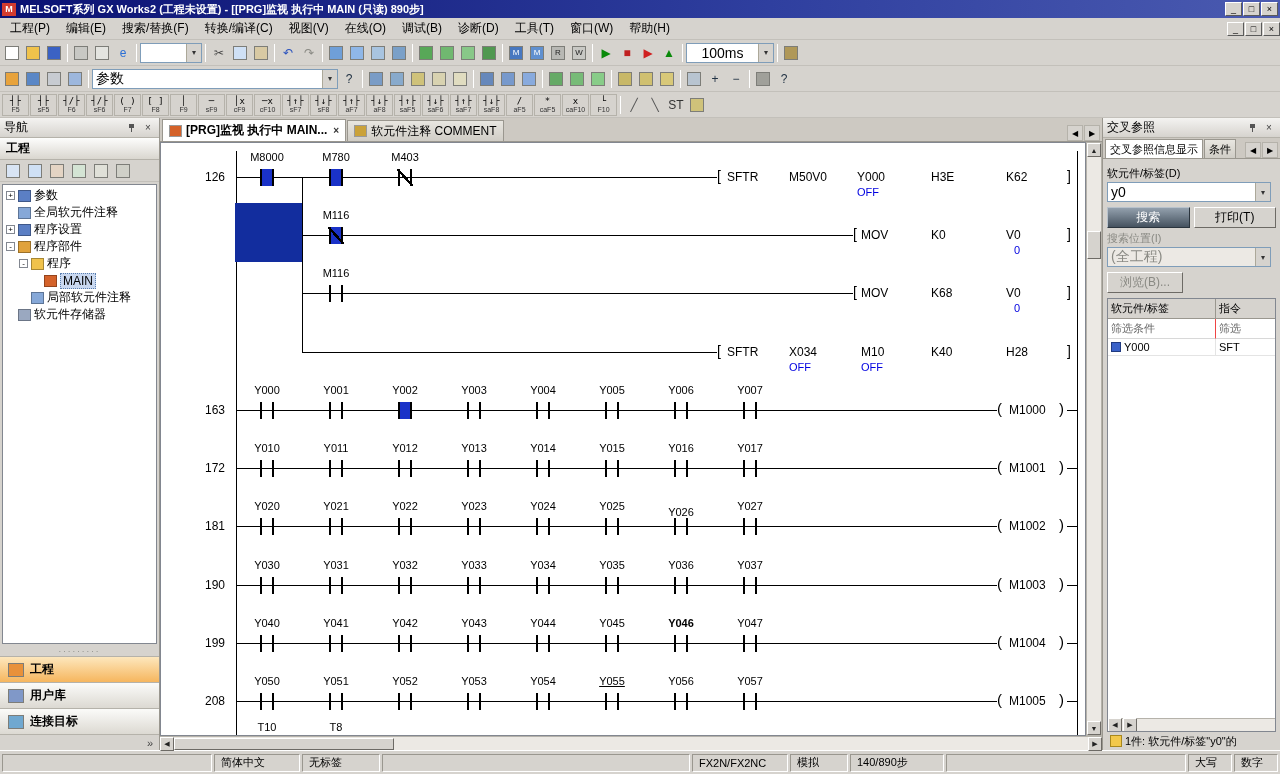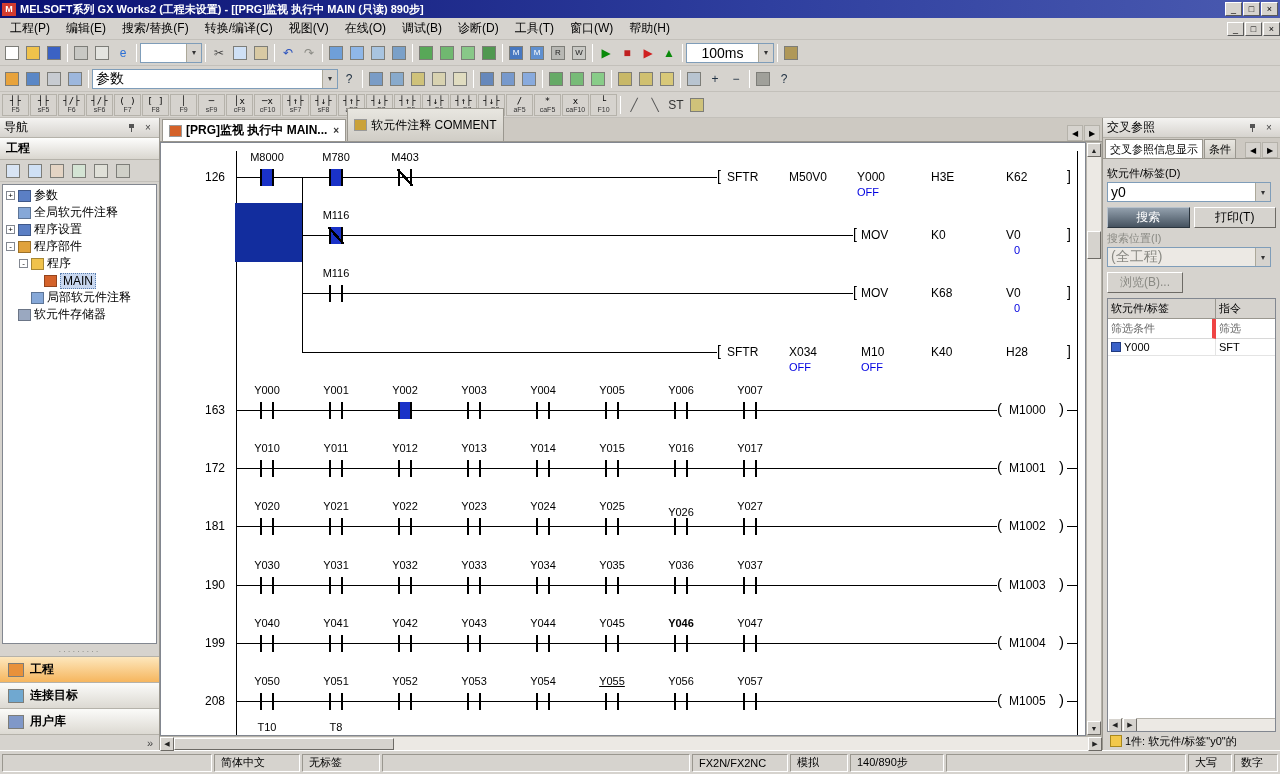--- a/index.html
+++ b/index.html
@@ -39,21 +39,21 @@
 .texps{width:9px;flex:none}
 .ticon{width:13px;height:12px;border:1px solid rgba(0,0,0,.3);flex:none}
 .trow.sel .tlabel{background:#c9d8f0;border:1px dotted #5a7fb0;padding:0 2px}
 .navsep{height:10px;display:flex;align-items:center;justify-content:center;color:#8a8a84;font-size:8px;letter-spacing:2px}
 .navbtn{height:26px;display:flex;align-items:center;gap:6px;padding:0 8px;border-top:1px solid #b5b2aa;background:linear-gradient(#fbfbf9,#dcd9d2);font-weight:bold}
 .navbtn.active{background:linear-gradient(#fde7bd,#f6b65e)}
 .bicon{width:16px;height:14px;border:1px solid #7d7d78;flex:none}
 .navfoot{height:16px;border-top:1px solid #b5b2aa;display:flex;align-items:center;justify-content:flex-end;padding:0 6px;color:#444;font-size:11px}
 .editor{flex:1;display:flex;flex-direction:column;min-width:0;background:#7dd3fc}
 .tabbar{height:24px;display:flex;align-items:flex-end;padding:2px 2px 0;gap:1px;background:#cdc9c2;border-bottom:1px solid #9a978f}
-.tab{height:33px;display:flex;align-items:center;gap:4px;padding:0 6px;border:1px solid #9a978f;border-bottom:none;background:linear-gradient(#e8e6e0,#d0cdc6);font-size:12px;white-space:nowrap}
+.tab{height:21px;display:flex;align-items:center;gap:4px;padding:0 6px;border:1px solid #9a978f;border-bottom:none;background:linear-gradient(#e8e6e0,#d0cdc6);font-size:12px;white-space:nowrap}
 .tab.active{background:#fff;font-weight:bold;height:22px}
 .tabicon{width:13px;height:12px;border:1px solid #999;flex:none}
 .tabclose{font-size:10px;color:#333;margin-left:2px}
 .tabnav{margin-left:auto;display:flex;gap:1px;align-items:center}
 .tabarrow{width:16px;height:16px;border:1px solid #b5b2aa;background:#d6d3ce;font-size:8px;display:flex;align-items:center;justify-content:center}
 .editbody{flex:1;display:flex;min-height:0}
 .canvas{flex:1;position:relative;background:#fff;border:1px solid #828790;overflow:hidden}
 .vscroll{width:16px;background:#ece9e4;border:1px solid #b5b2aa;display:flex;flex-direction:column;align-items:center}
 .sarrow{width:14px;height:14px;background:#d6d3ce;border:1px solid;border-color:#fff #6d6a65 #6d6a65 #fff;font-size:7px;display:flex;align-items:center;justify-content:center;color:#222;flex:none}
 .vthumb{width:14px;height:28px;background:#d6d3ce;border:1px solid;border-color:#fff #6d6a65 #6d6a65 #fff;margin-top:74px}
@@ -68,21 +68,21 @@
 .xbody{flex:1;display:flex;flex-direction:column;padding:4px 4px 0;min-height:0}
 .xlabel{font-size:11px;margin:3px 0 1px}
 .xlabel.dis{color:#8a8a84}
 .btn{height:21px;border:1px solid;border-color:#fff #6d6a65 #6d6a65 #fff;background:#d6d3ce;font-size:12px;display:flex;align-items:center;justify-content:center}
 .btn.dark{background:linear-gradient(#93a0ad,#45525f);color:#fff;border-color:#b8c2cc #2a343d #2a343d #b8c2cc}
 .btn.dis{color:#8a8a84}
 .xtable{flex:1;background:#fff;border:1px solid #828790;margin-top:5px;font-size:11px;overflow:hidden;display:flex;flex-direction:column}
 .xthead{display:flex;background:#d6d3ce}
 .xth{border-right:1px solid #9a978f;border-bottom:1px solid #9a978f;padding:2px 3px;white-space:nowrap;overflow:hidden;flex:none}
 .xfilter{display:flex}
-.xfc{border-right:4px solid #ef4444;border-bottom:1px solid #d8d8d8;padding:2px 3px;color:#666;white-space:nowrap;overflow:hidden;flex:none}
+.xfc{border-right:1px solid #ef4444;border-bottom:1px solid #d8d8d8;padding:2px 3px;color:#666;white-space:nowrap;overflow:hidden;flex:none}
 .xrow{display:flex}
 .xcell{border-right:1px solid #e4e4e4;border-bottom:1px solid #e4e4e4;padding:2px 3px;display:flex;gap:3px;align-items:center;white-space:nowrap;overflow:hidden;flex:none}
 .devicon{width:10px;height:10px;background:#3a62c8;border:1px solid #203a80;flex:none}
 .xrowsfill{flex:1}
 .xhscroll{height:13px;background:#ece9e4;border-top:1px solid #b5b2aa;display:flex;align-items:center;gap:1px}
 .xinfo{height:18px;display:flex;align-items:center;gap:3px;padding:0 3px;font-size:11px;white-space:nowrap;overflow:hidden}
 .iicon{width:12px;height:12px;background:#f2c84b;border:1px solid #a8881e;flex:none}
 .statusbar{height:24px;display:flex;align-items:center;gap:2px;padding:2px;background:#d6d3ce;border-top:1px solid #fff}
 .scell{height:18px;border:1px solid;border-color:#9a978f #fff #fff #9a978f;display:flex;align-items:center;padding:0 6px;font-size:11px;white-space:nowrap;overflow:hidden}
 .statusbar .scell:nth-child(1){width:210px}
@@ -477,26 +477,26 @@
           <span class="tlabel">软元件存储器</span>
         </div>
       </div>
     <div class="navsep">·········</div>
     <div id="navbtns">
         <div class="navbtn active">
           <span class="bicon" style="background: rgb(232, 145, 58);"></span>
           <span>工程</span>
         </div>
         <div class="navbtn">
+          <span class="bicon" style="background: rgb(128, 152, 200);"></span>
+          <span>用户库</span>
+        </div>
+        <div class="navbtn">
           <span class="bicon" style="background: rgb(112, 168, 208);"></span>
           <span>连接目标</span>
-        </div>
-        <div class="navbtn">
-          <span class="bicon" style="background: rgb(128, 152, 200);"></span>
-          <span>用户库</span>
         </div>
       </div>
     <div class="navfoot">
       <span>»</span>
     </div>
   </div>
 
   <div class="editor">
     <div class="tabbar" id="tabbar">
         <div class="tab active">

